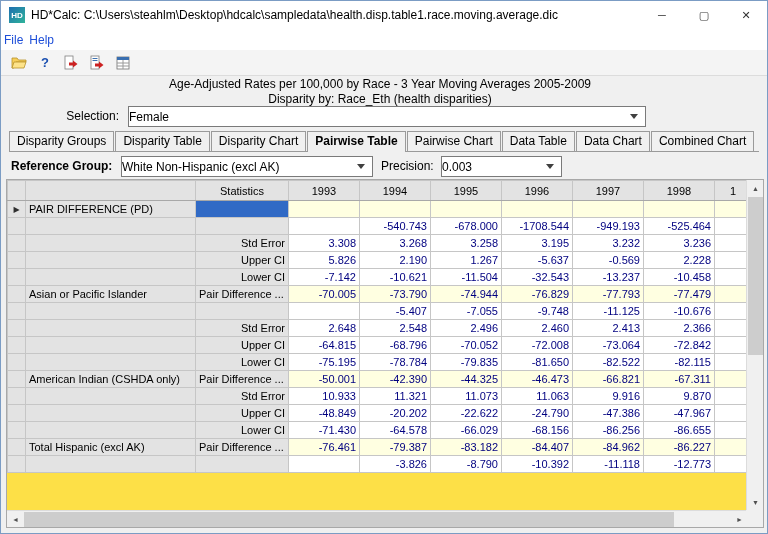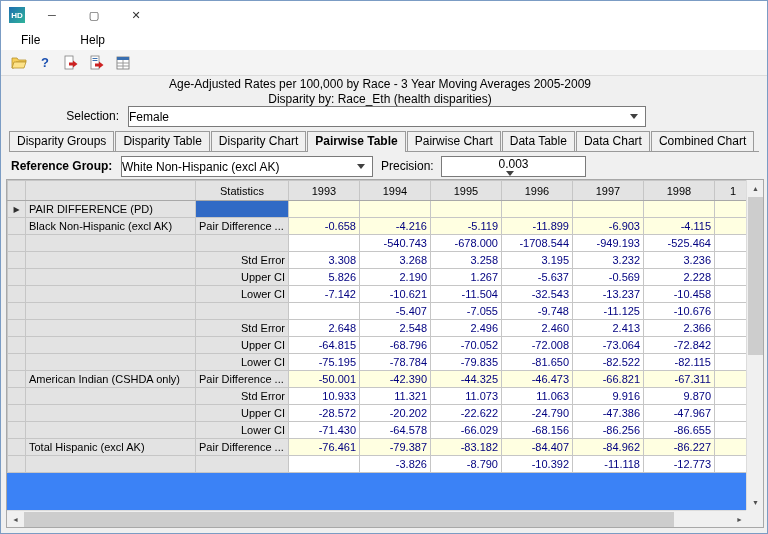--- a/index.html
+++ b/index.html
@@ -7,21 +7,21 @@
   .window { position:relative; width:768px; height:534px; background:#f0f0f0; border:1px solid #7b9cc4; overflow:hidden;text-decoration:underline; }
 
   
   .titlebar { position:absolute; top:0; left:0; right:0; height:28px; background:#fff; display:flex; align-items:center; }
   .app-icon { width:16px; height:16px; margin:0 6px 0 8px; background:linear-gradient(135deg,#1f6fb0,#2fb39a); color:#fff; font-size:8px; font-weight:bold; display:flex; align-items:center; justify-content:center; flex:none; }
   .title-text { font-size:12px; color:#000; flex:1; white-space:nowrap; overflow:hidden; }
   .win-btn { width:42px; height:28px; display:flex; align-items:center; justify-content:center; font-size:11px; color:#333; flex:none; }
 
   
   .menubar { position:absolute; top:28px; left:0; right:0; height:21px; background:#fff; display:flex; align-items:center; }
-  .menu-item { padding:0 20px; font-size:12px; color:#000000; height:100%; display:flex; align-items:center; }
+  .menu-item { padding:0 3px; font-size:12px; color:#1d4ed8; height:100%; display:flex; align-items:center; }
 
   
   .toolbar { position:absolute; top:49px; left:0; right:0; height:26px; background:#f4f4f4; border-bottom:1px solid #dcdcdc; display:flex; align-items:center; gap:6px; padding-left:8px; }
   .tool-btn { width:20px; height:20px; display:flex; align-items:center; justify-content:center; }
   .help-glyph { color:#1a4fb0; font-weight:bold; font-size:13px; }
 
   
   .report-title { position:absolute; top:76px; left:0; right:8px; text-align:center; font-size:12px; color:#000; line-height:15px; }
 
   
@@ -35,24 +35,24 @@
   
   .tabs { position:absolute; top:130px; left:8px; right:8px; height:21px; display:flex; align-items:flex-start; border-bottom:1px solid #9a9a9a; }
   .tab { font-size:12px; padding:2px 7px 3px 7px; border:1px solid #9a9a9a; border-bottom:none; background:#f0f0f0; margin-right:1px; white-space:nowrap; }
   .tab.active { font-weight:bold; margin-bottom:-1px; padding-bottom:4px; background:#f0f0f0; }
 
   
   .ref-row { position:absolute; top:155px; left:0; right:0; height:21px; }
   .ref-label { position:absolute; left:10px; top:3px; font-size:12px; font-weight:bold; }
   .combo-ref { left:120px; width:252px; top:0; }
   .prec-label { position:absolute; left:380px; top:3px; font-size:12px; }
-  .combo-prec { left:440px; width:145px; top:0;flex-direction:column; }
-
-  
-  .grid-area { position:absolute; top:178px; left:5px; width:758px; height:349px; background:#3b82f6; border:1px solid #a8a8a8; }
+  .combo-prec { left:440px; width:121px; top:0; }
+
+  
+  .grid-area { position:absolute; top:178px; left:5px; width:758px; height:349px; background:#fde047; border:1px solid #a8a8a8; }
   .grid-viewport { position:absolute; left:0; top:0; width:740px; height:331px; overflow:hidden; }
   table.grid { border-collapse:collapse; table-layout:fixed; width:744px; font-size:11px; }
   table.grid th, table.grid td { border:1px solid #c6c6c6; height:17px; padding:0 3px; overflow:hidden; white-space:nowrap; font-weight:normal; }
   table.grid thead th { background:#e3e3e3; text-align:center; height:20px; border-bottom:1px solid #a8a8a8; color:#000; }
   .c-ind { background:#e3e3e3; text-align:center; padding:0 !important; font-size:8px; color:#303030; }
   .c-label { background:#e3e3e3; color:#000; text-align:left; }
   .c-stat { background:#e3e3e3; color:#000; }
   .c-stat.al { text-align:left; }
   .c-stat.ar { text-align:right; }
   .c-stat.sel { background:#316ac5; }
@@ -71,20 +71,21 @@
   .hthumb { position:absolute; top:1px; left:17px; height:15px; width:650px; background:#cdcdcd; }
   .sb-corner { position:absolute; right:0; bottom:0; width:17px; height:17px; background:#f0f0f0; }
 </style>
 </head>
 <body>
 
 <div class="window">
 
   <div class="titlebar">
     <div class="app-icon">HD</div>
+    <div class="title-text">HD*Calc: C:\Users\steahlm\Desktop\hdcalc\sampledata\health.disp.table1.race.moving.average.dic</div>
     <div class="win-btn">─</div>
     <div class="win-btn">▢</div>
     <div class="win-btn">✕</div>
   </div>
 
   <div class="menubar">
     <div class="menu-item">File</div>
     <div class="menu-item">Help</div>
   </div>
 
@@ -195,32 +196,20 @@
               <td class="c-label">PAIR DIFFERENCE (PD)</td>
               <td class="c-stat ar sel"></td>
               <td class="c-val"></td>
               <td class="c-val"></td>
               <td class="c-val"></td>
               <td class="c-val"></td>
               <td class="c-val"></td>
               <td class="c-val"></td>
               <td class="c-val"></td>
             </tr>
-            <tr class="hl">
-              <td class="c-ind"></td>
-              <td class="c-label">Black Non-Hispanic (excl AK)</td>
-              <td class="c-stat al">Pair Difference ...</td>
-              <td class="c-val">-0.658</td>
-              <td class="c-val">-4.216</td>
-              <td class="c-val">-5.119</td>
-              <td class="c-val">-11.899</td>
-              <td class="c-val">-6.903</td>
-              <td class="c-val">-4.115</td>
-              <td class="c-val"></td>
-            </tr>
             <tr>
               <td class="c-ind"></td>
               <td class="c-label"></td>
               <td class="c-stat ar"></td>
               <td class="c-val"></td>
               <td class="c-val">-540.743</td>
               <td class="c-val">-678.000</td>
               <td class="c-val">-1708.544</td>
               <td class="c-val">-949.193</td>
               <td class="c-val">-525.464</td>
@@ -253,20 +242,32 @@
             <tr>
               <td class="c-ind"></td>
               <td class="c-label"></td>
               <td class="c-stat ar">Lower CI</td>
               <td class="c-val">-7.142</td>
               <td class="c-val">-10.621</td>
               <td class="c-val">-11.504</td>
               <td class="c-val">-32.543</td>
               <td class="c-val">-13.237</td>
               <td class="c-val">-10.458</td>
+              <td class="c-val"></td>
+            </tr>
+            <tr class="hl">
+              <td class="c-ind"></td>
+              <td class="c-label">Asian or Pacific Islander</td>
+              <td class="c-stat al">Pair Difference ...</td>
+              <td class="c-val">-70.005</td>
+              <td class="c-val">-73.790</td>
+              <td class="c-val">-74.944</td>
+              <td class="c-val">-76.829</td>
+              <td class="c-val">-77.793</td>
+              <td class="c-val">-77.479</td>
               <td class="c-val"></td>
             </tr>
             <tr>
               <td class="c-ind"></td>
               <td class="c-label"></td>
               <td class="c-stat ar"></td>
               <td class="c-val"></td>
               <td class="c-val">-5.407</td>
               <td class="c-val">-7.055</td>
               <td class="c-val">-9.748</td>
@@ -331,21 +332,21 @@
               <td class="c-val">11.073</td>
               <td class="c-val">11.063</td>
               <td class="c-val">9.916</td>
               <td class="c-val">9.870</td>
               <td class="c-val"></td>
             </tr>
             <tr>
               <td class="c-ind"></td>
               <td class="c-label"></td>
               <td class="c-stat ar">Upper CI</td>
-              <td class="c-val">-28.572</td>
+              <td class="c-val">-48.849</td>
               <td class="c-val">-20.202</td>
               <td class="c-val">-22.622</td>
               <td class="c-val">-24.790</td>
               <td class="c-val">-47.386</td>
               <td class="c-val">-47.967</td>
               <td class="c-val"></td>
             </tr>
             <tr>
               <td class="c-ind"></td>
               <td class="c-label"></td>

